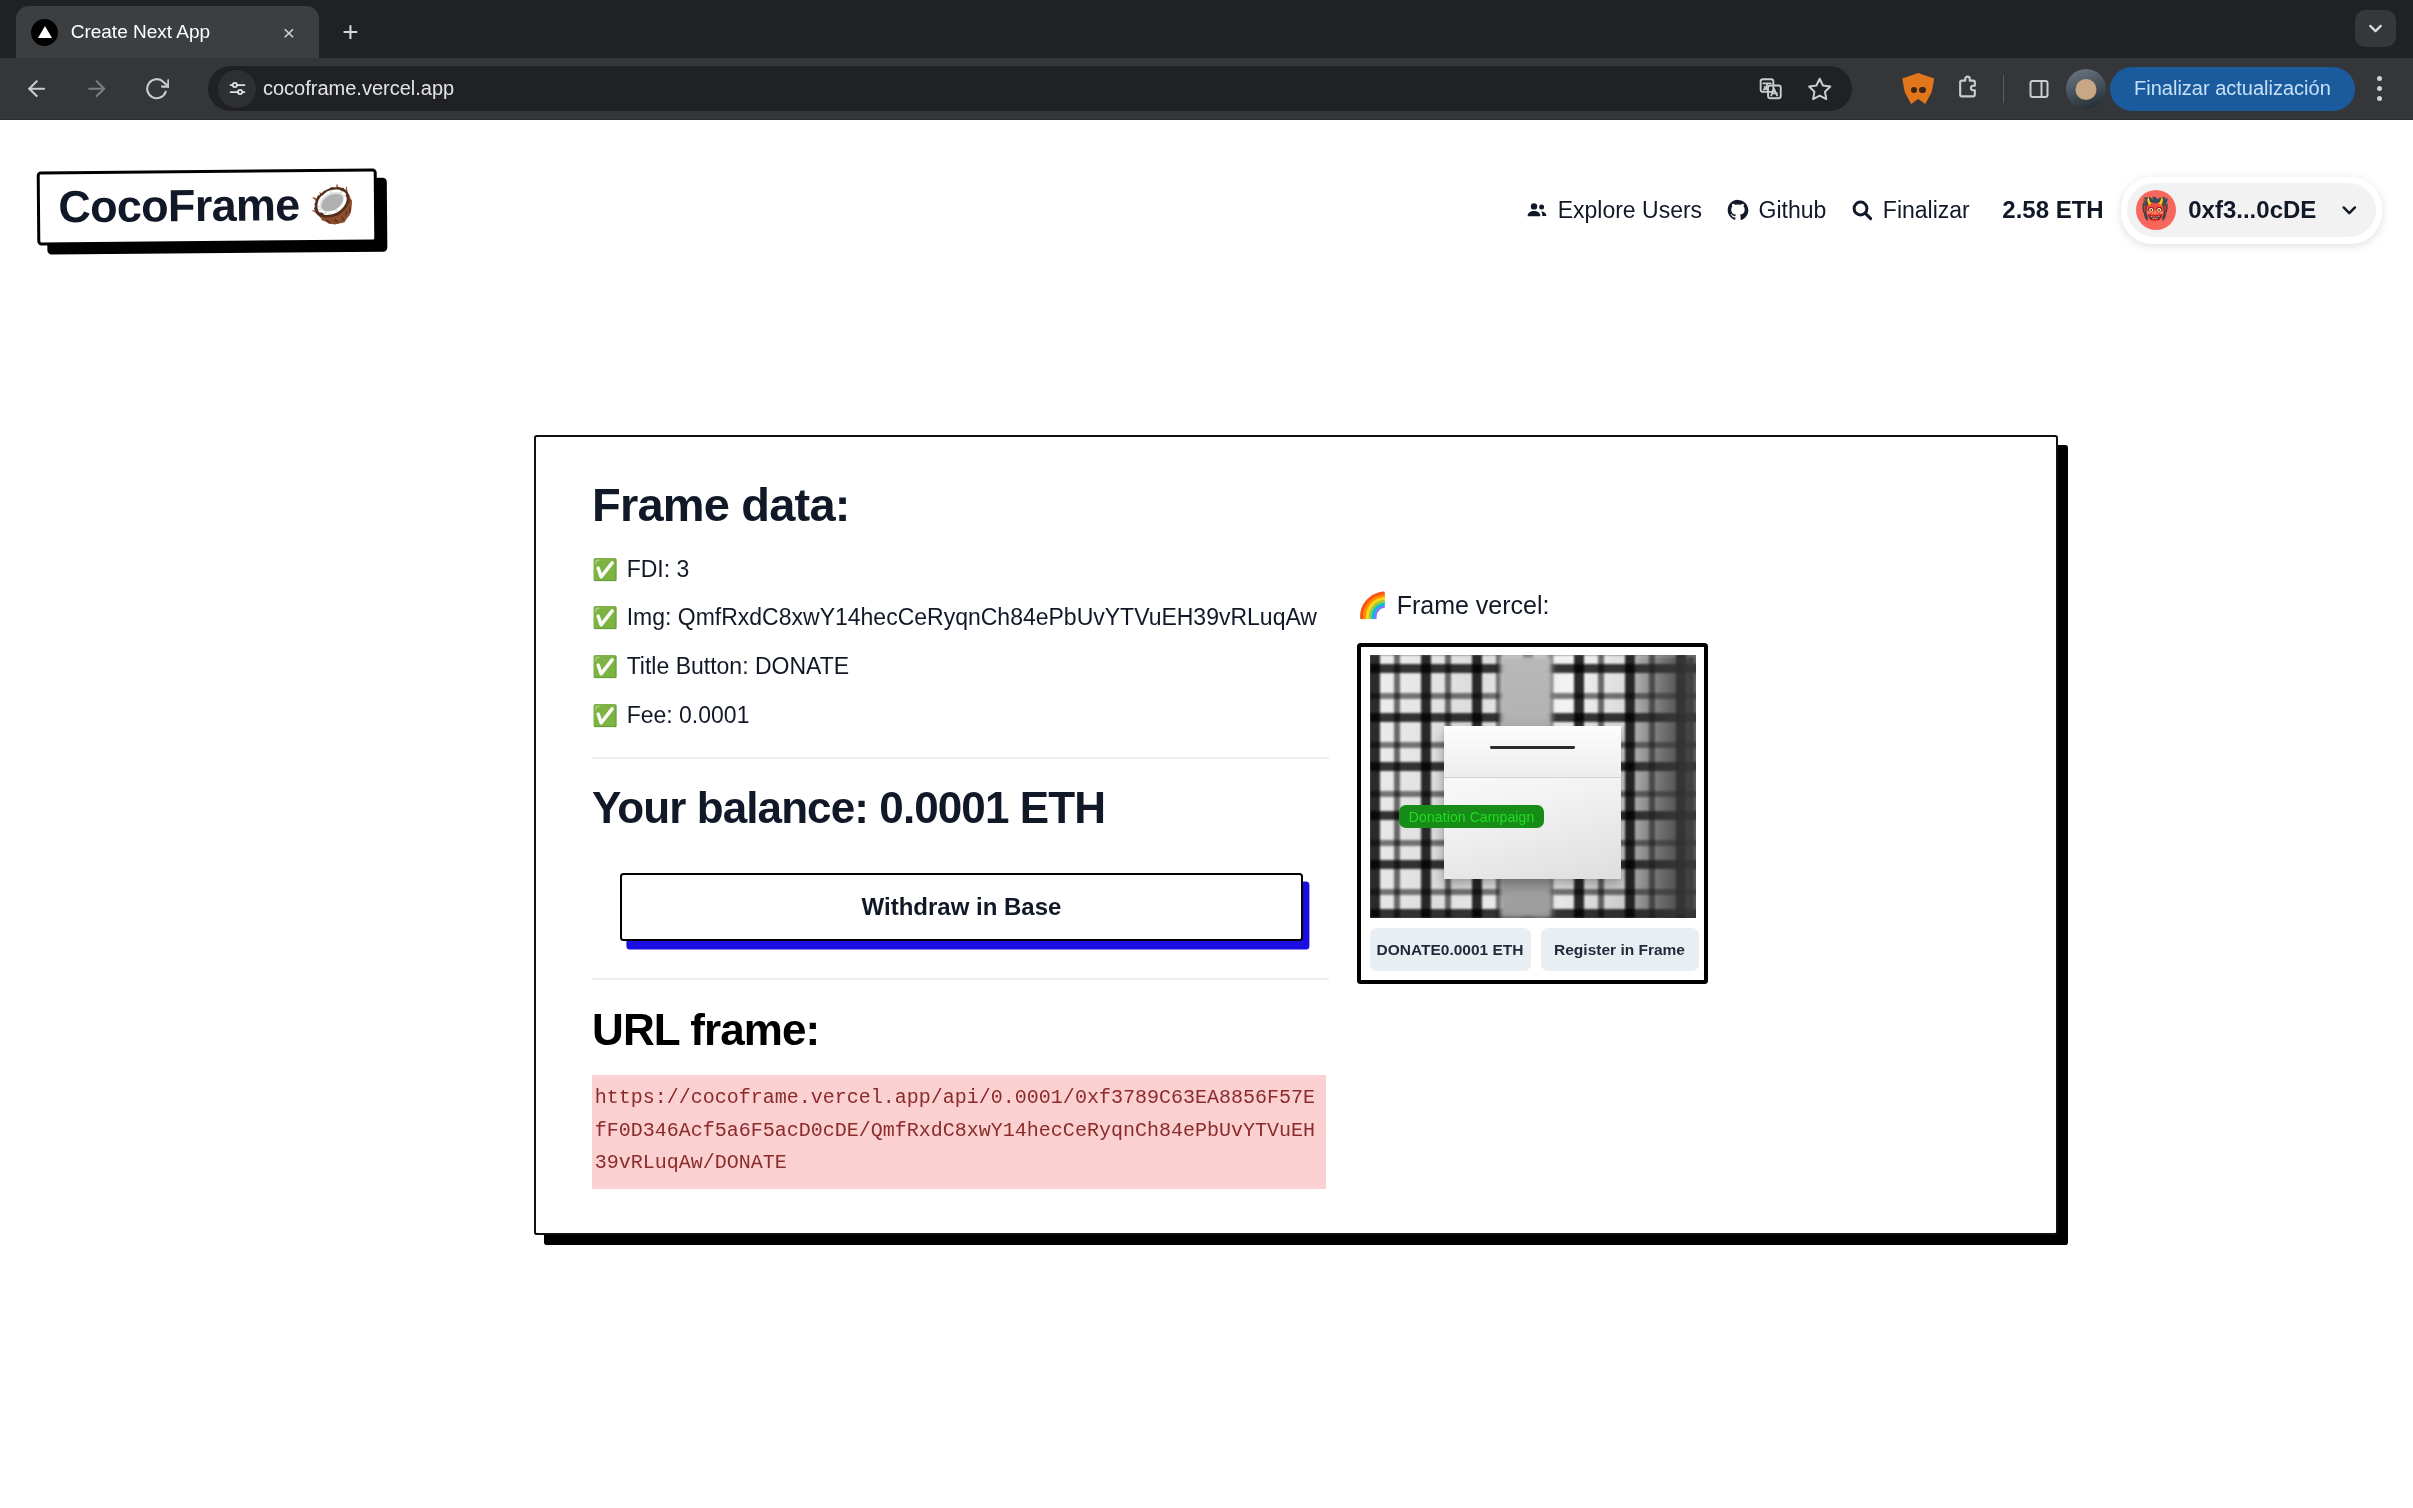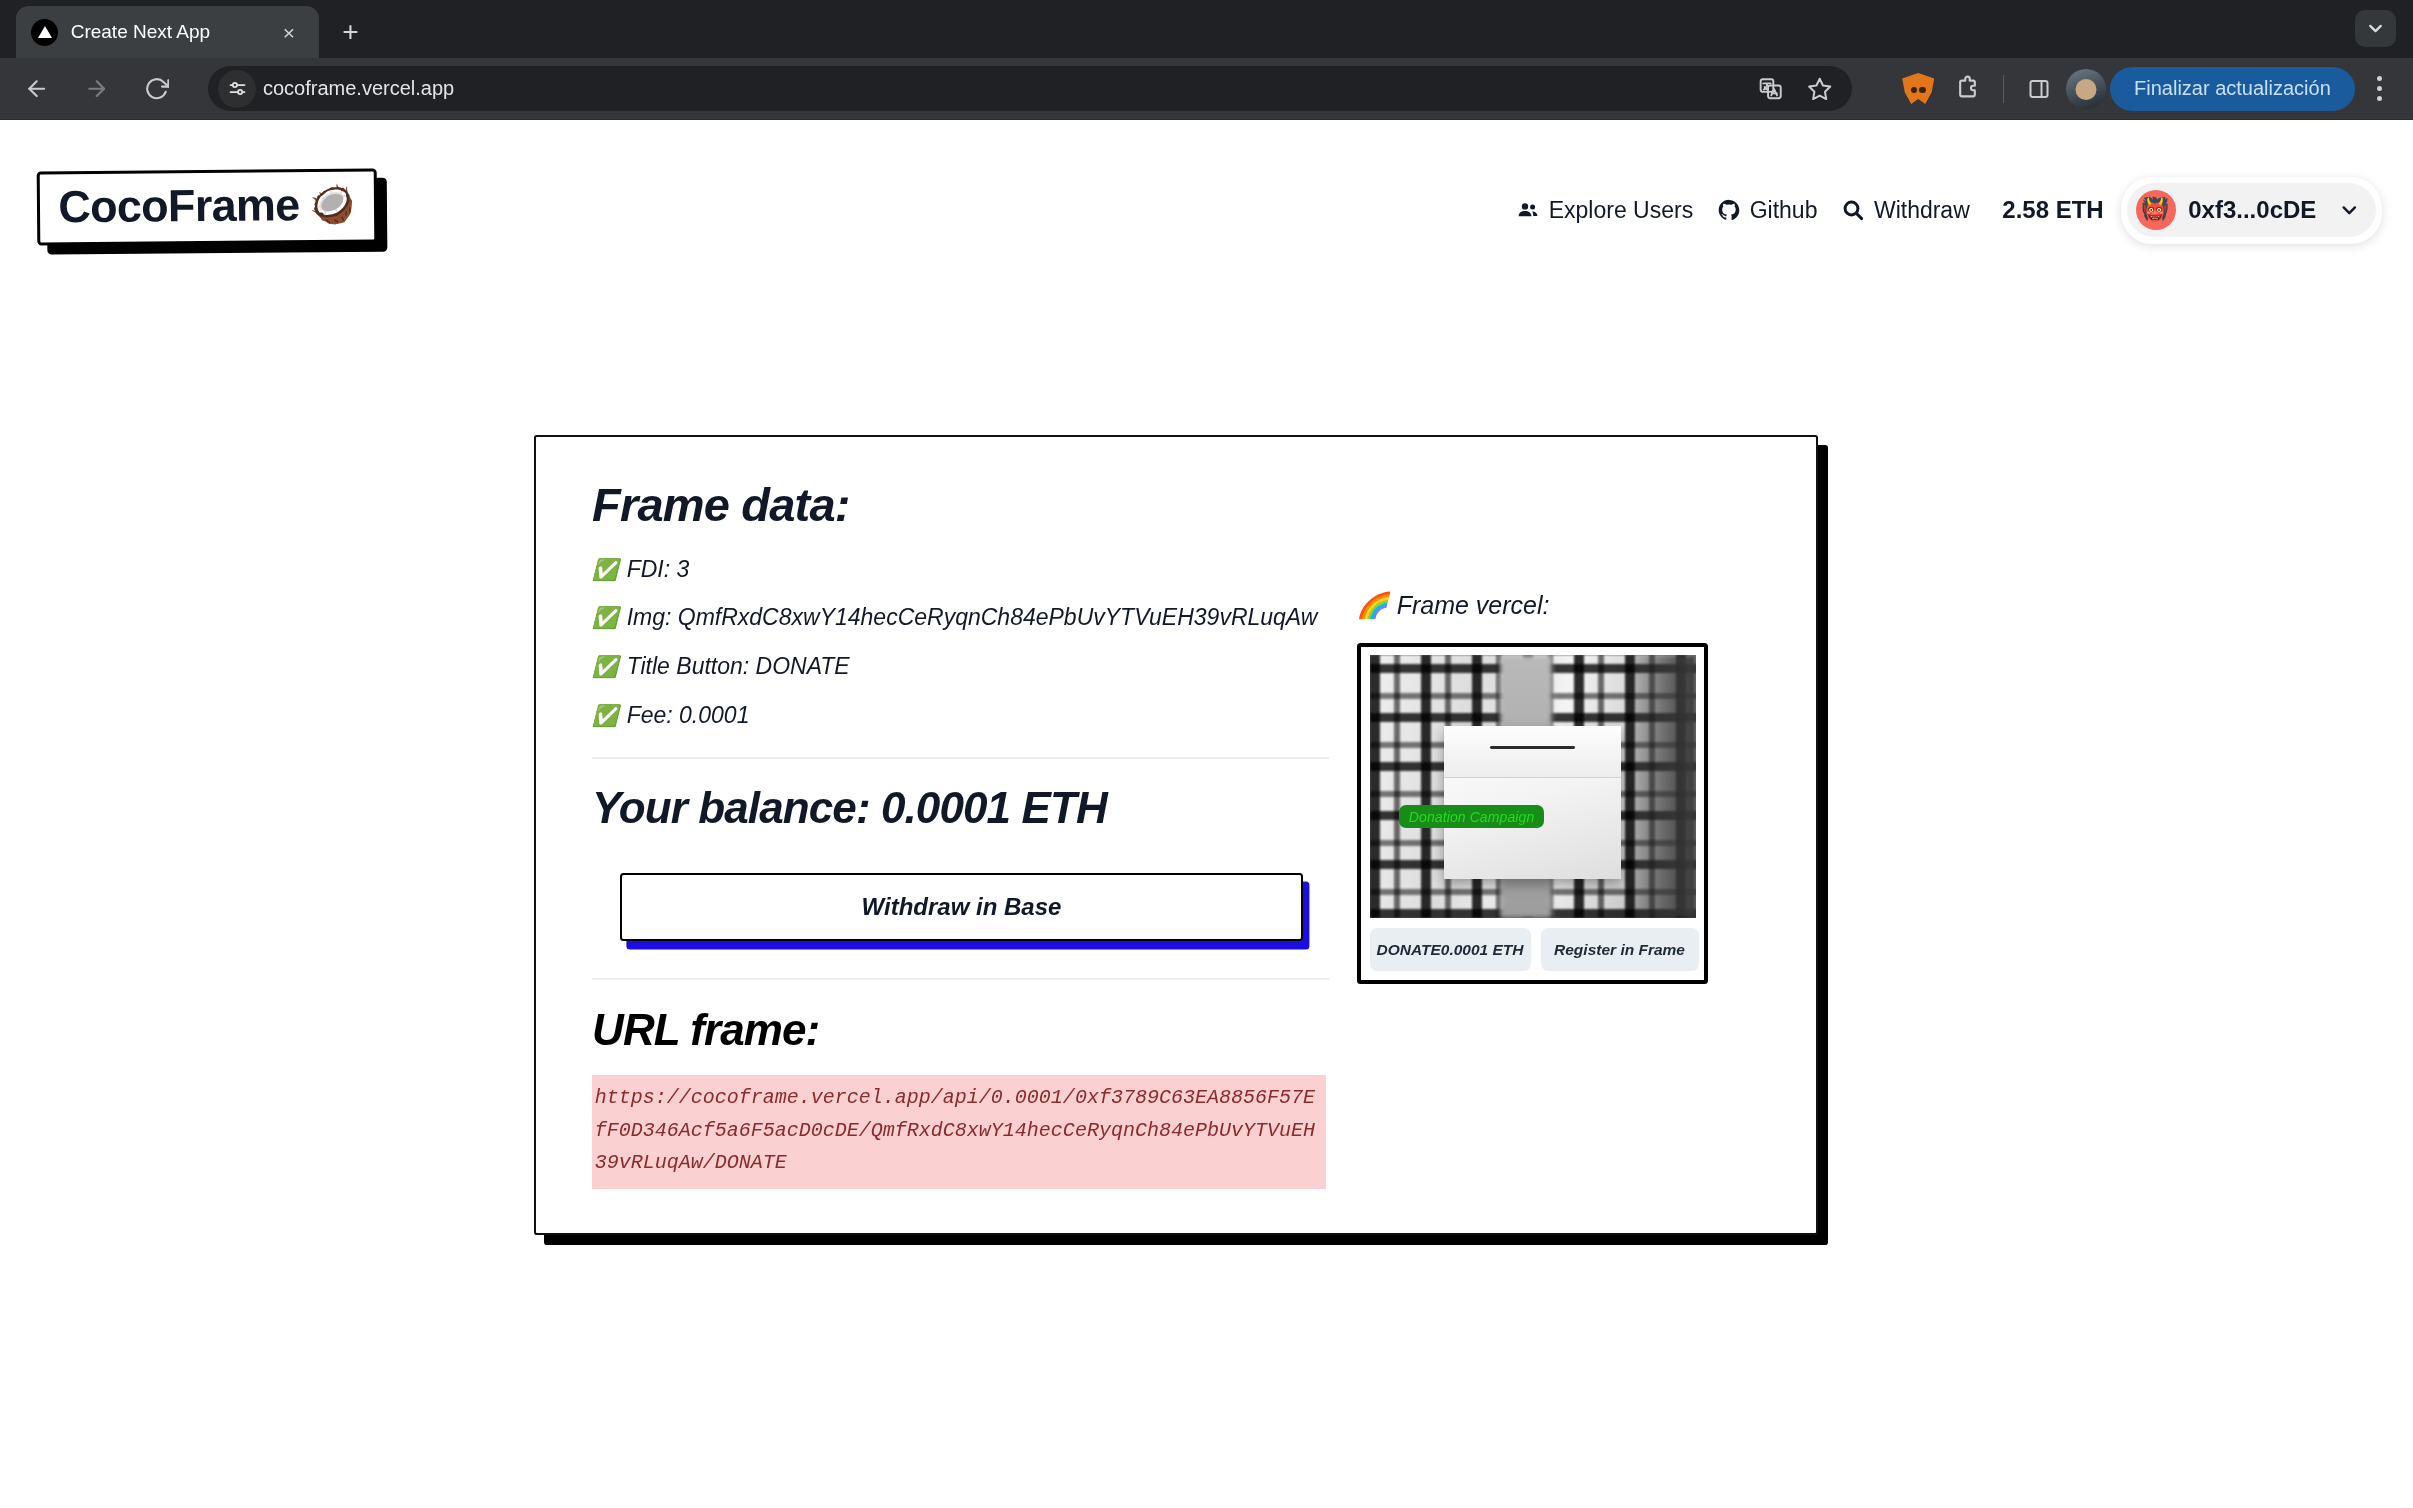--- a/index.html
+++ b/index.html
@@ -242,22 +242,21 @@
   .wallet-addr {
     font-size: 24px; font-weight: 700; color: #111827; white-space: nowrap;
   }
   .wallet-chev { margin-left: 8.5px; color:#111827; display:flex; }
 
   
   .card-wrap {
     position: absolute;
     left: 534px;
     top: 315px;
-    width: 1284px;
-    font-style: italic;
+    width: 1524px;
   }
   .card {
     background: #fff;
     border: 2.1px solid #111;
     border-radius: 2.8px;
     box-shadow: 10px 10px 0 #000;
     padding: 42px 49px 44px 56px;
     display: flex;
     gap: 28px;
   }
@@ -540,21 +539,21 @@
           <span>Github</span>
         </a>
 
         <a class="nav-item">
           <span>
             <svg width="24" height="24" viewBox="0 0 24 24" fill="none" stroke="#111827" stroke-width="3" stroke-linecap="round">
                 <circle cx="10.5" cy="10.5" r="6.4"></circle>
                 <line x1="15.4" y1="15.4" x2="20.6" y2="20.6"></line>
               </svg>
           </span>
-          <span>Withdraw</span>
+          <span>Finalizar</span>
         </a>
 
         <span class="nav-eth">2.58 ETH</span>
 
         <div class="wallet-pill">
           <div class="wallet-inner">
             <span class="wallet-avatar">👹</span>
             <span class="wallet-addr">0xf3...0cDE</span>
             <span class="wallet-chev">
               <svg width="22.6" height="22.6" viewBox="0 0 24 24" fill="none" stroke="#111827" stroke-width="2.6" stroke-linecap="round" stroke-linejoin="round">

